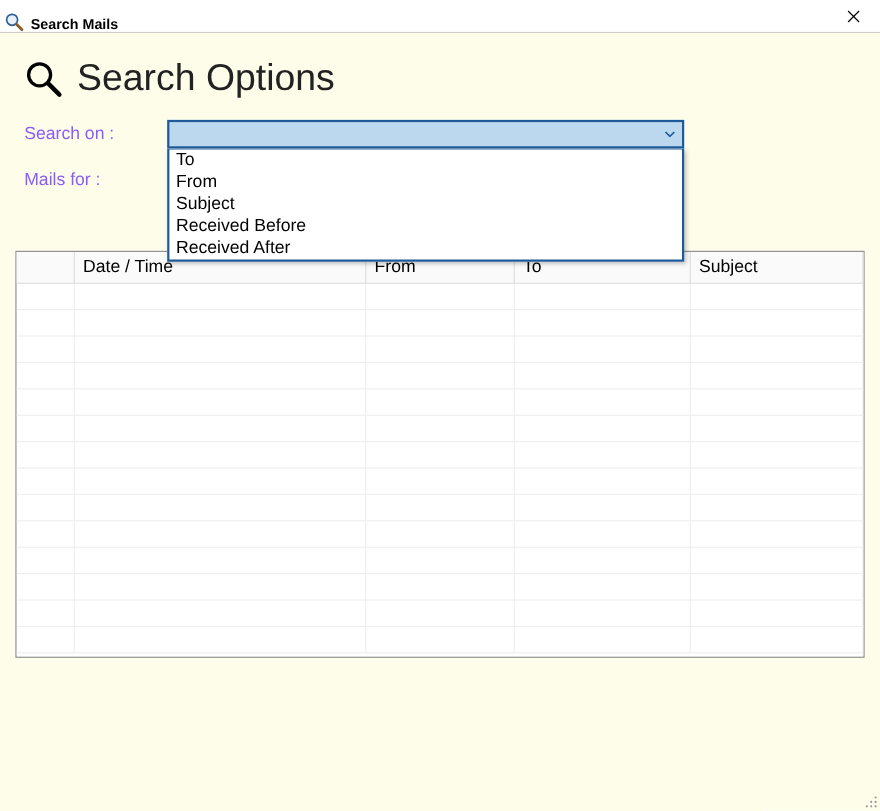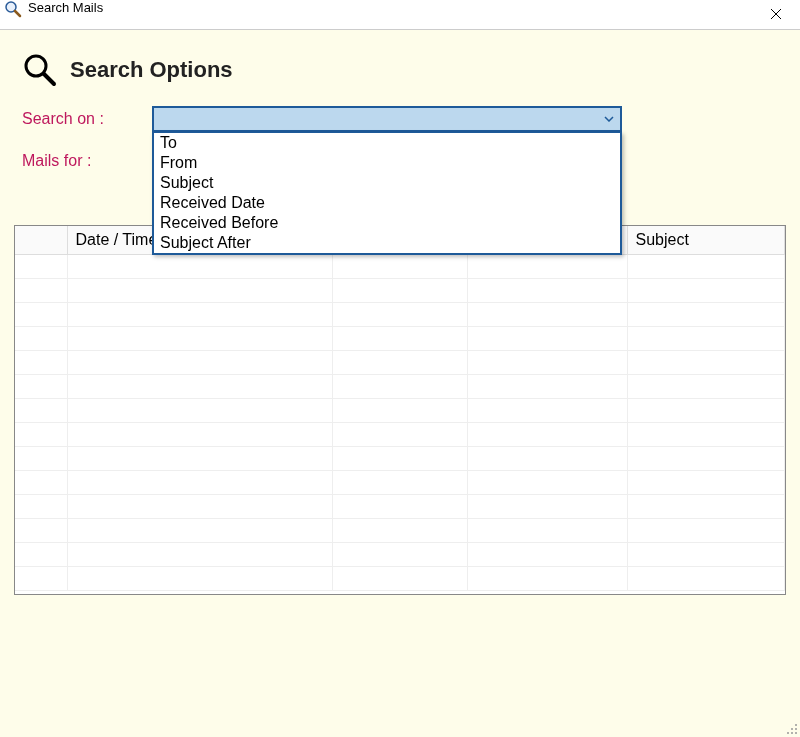--- a/index.html
+++ b/index.html
@@ -8,23 +8,24 @@
       background: #fff; 
       width: 800px; 
       height: 737px; 
       overflow: hidden;
       position: relative;
     }
     .titlebar {
       height: 30px;
       border-bottom: 1px solid #ccc;
       display: flex;
-      align-items: flex-start;
+      align-items: flex-end;
       padding: 0 4px;
       background: #fff;
+      font-weight: bold;
     }
     .titlebar-icon {
       width: 18px;
       height: 18px;
       margin-right: 6px;
       position: relative;
     }
     .titlebar-title {
       font-size: 13px;
       color: #000;
@@ -50,35 +51,35 @@
       display: flex;
       align-items: center;
       padding: 22px 0 18px 22px;
     }
     .header-icon {
       width: 36px;
       height: 36px;
       margin-right: 12px;
     }
     .header-title {
-      font-size: 22px;
-      font-weight: 700;
+      font-size: 34px;
+      font-weight: 400;
       color: #222;
     }
     .form-row {
       display: flex;
       align-items: center;
       padding: 0 0 0 22px;
       margin-bottom: 20px;
       position: relative;
     }
     .form-label {
       width: 130px;
       font-size: 16px;
-      color: #be185d;
+      color: #8b5cf6;
     }
     .dropdown {
       width: 470px;
       height: 26px;
       background: #bcd8ee;
       border: 2px solid #1e5a99;
       display: flex;
       align-items: center;
       justify-content: flex-end;
       padding-right: 6px;
@@ -183,23 +184,22 @@
     <span class="form-label">Search on :</span>
     <div class="dropdown">
       <svg class="dropdown-arrow" viewBox="0 0 10 6">
         <path d="M1 1 L5 5 L9 1" fill="none" stroke="#1e5a99" stroke-width="1.5"></path>
       </svg>
     </div>
     <div class="dropdown-list">
       <div class="dropdown-option">To</div>
       <div class="dropdown-option">From</div>
       <div class="dropdown-option">Subject</div>
-      <div class="dropdown-option">Received Date</div>
       <div class="dropdown-option">Received Before</div>
-      <div class="dropdown-option">Subject After</div>
+      <div class="dropdown-option">Received After</div>
     </div>
   </div>
 
   <div class="form-row">
     <span class="form-label">Mails for :</span>
   </div>
 
   <div class="table-container">
     <table>
       <thead>

